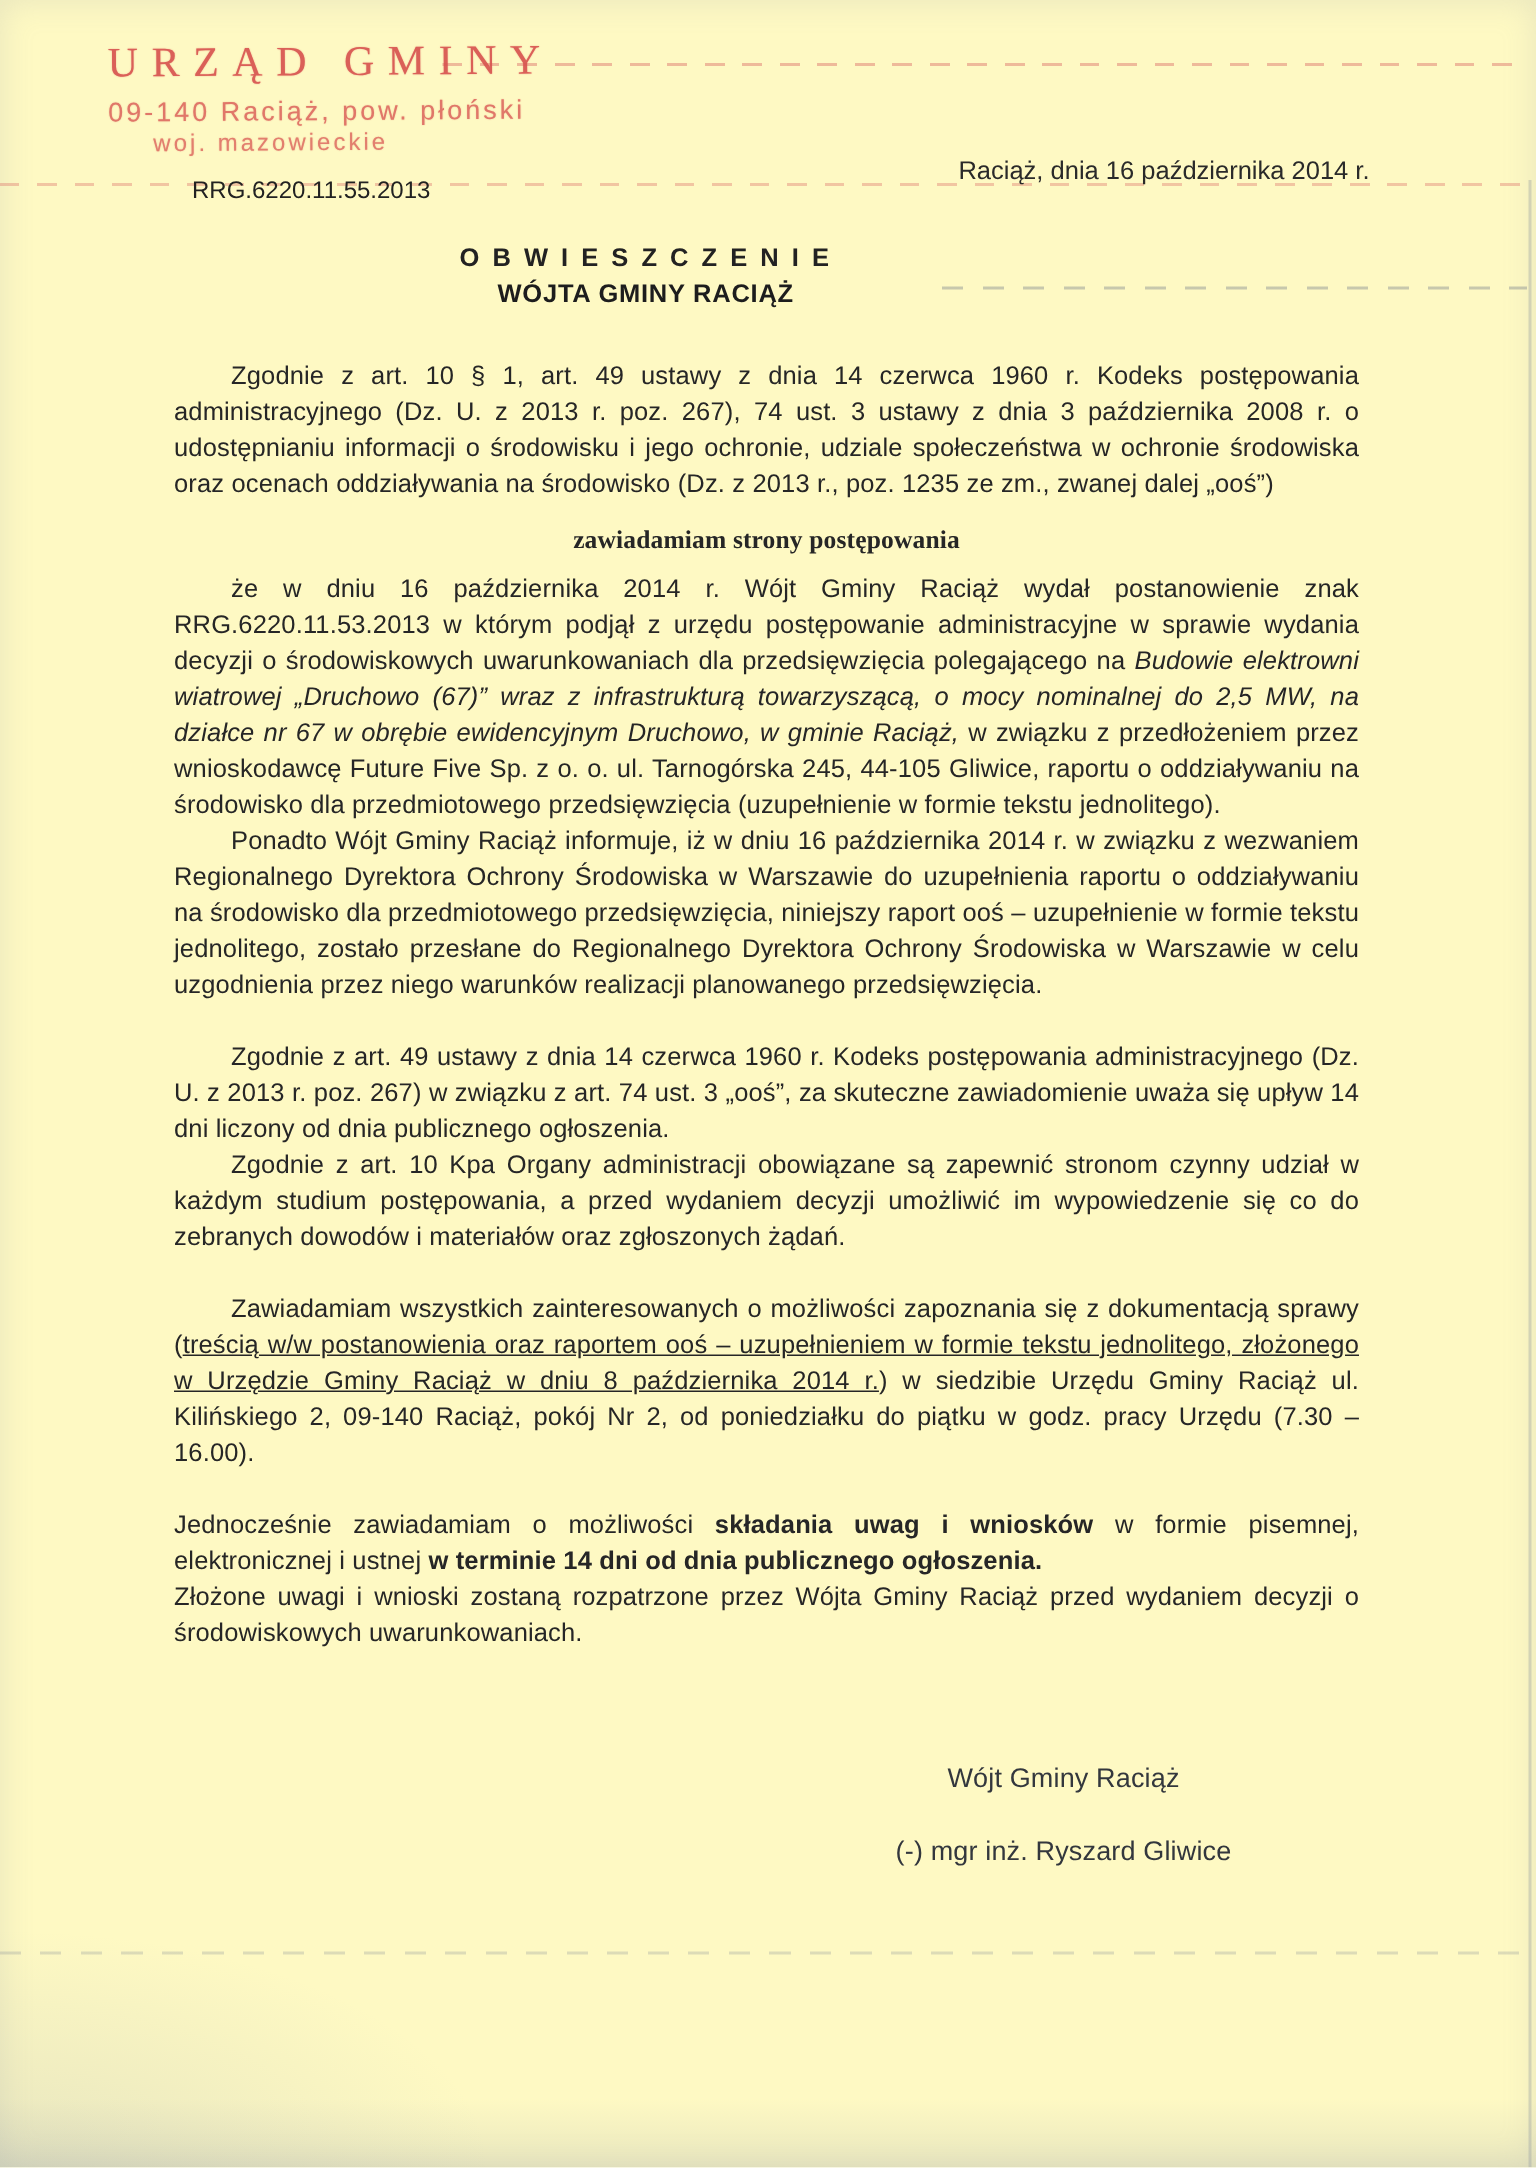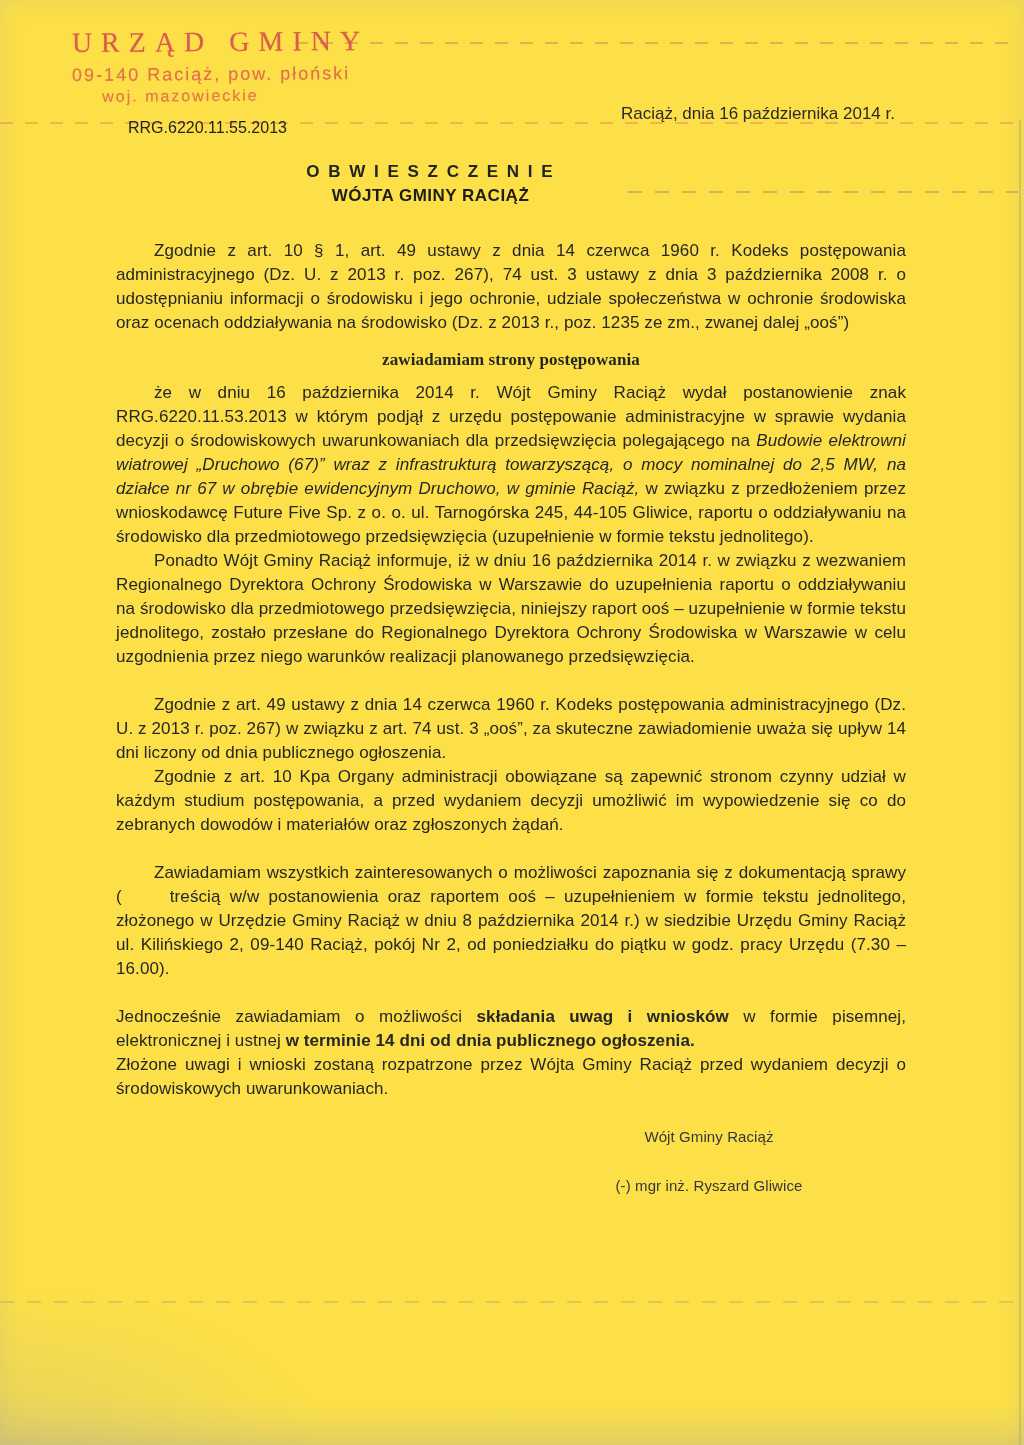--- a/index.html
+++ b/index.html
@@ -1,19 +1,19 @@
 <!DOCTYPE html>
 <html lang="pl"><head>
 <meta charset="utf-8">
 <style>
   html,body{margin:0;padding:0;background:#ffffff;}
   .page{
     position:relative;
     width:1024px;height:1445px;
-    background:#fde047;
+    background:#fef9c3;
     overflow:hidden;
     font-family:"Liberation Sans", sans-serif;
     color:#262626;
     box-shadow:inset 0 0 22px rgba(150,158,168,0.22);
   }
   
   .artifact{position:absolute;pointer-events:none;}
   .artifact.red-dash-1{
     top:42px;left:295px;right:4px;height:2px;
     background:repeating-linear-gradient(90deg, rgba(214,92,92,0.40) 0 13px, transparent 13px 25px);
@@ -65,50 +65,50 @@
     font-size:16px;letter-spacing:2px;
     opacity:0.8;
     text-shadow:0 0 1px rgba(216,84,80,0.5);
   }
   
   .ref-number{
     position:absolute;top:119px;left:128px;
     font-size:16px;color:#222;
   }
   .dateline{
-    position:absolute;top:104px;right:129px;
+    position:absolute;top:104px;right:111px;
     font-size:17px;color:#2a2a2a;
   }
   .doc-title{
     position:absolute;top:160px;left:0;width:861px;
     text-align:center;line-height:24px;
   }
   .doc-title .t1{font-size:17px;font-weight:bold;letter-spacing:2px;color:#222;}
   .doc-title .t2{font-size:17px;font-weight:bold;letter-spacing:0.5px;color:#1d1d1d;}
   
   .doc-body{
     position:absolute;top:239px;left:116px;width:790px;
     font-size:17px;line-height:24px;color:#262626;
     letter-spacing:0.1px;
   }
   .para{margin:0;text-align:justify;}
   .para.indent{text-indent:38px;}
   .para.space-before{margin-top:24px;}
   .para[data-name="notice-heading"]{margin:13px 0 9px;text-align:center;text-indent:0;font-family:Liberation Serif, serif;}
   .seg-bold{font-weight:bold;}
   .seg-italic{font-style:italic;}
-  .seg-underline{margin-left:48px;}
+  .seg-underline{text-decoration:underline;}
   .seg-bold-underline{font-weight:bold;}
   
   .signature{
-    margin-top:24px;
+    margin-top:72px;
     margin-left:428px;
     width:330px;
     text-align:center;
-    font-size:15px;color:#33373d;
+    font-size:18px;color:#33373d;
   }
   .signature .sig-name{margin-top:25px;}
 </style>
 </head>
 <body>
 
 <div class="page" data-name="scanned-document-page">
 
   <div class="artifact red-dash-1" data-name="scan-artifact-red-dashed-line"></div>
   <div class="artifact red-dash-2" data-name="scan-artifact-red-dashed-line"></div>

